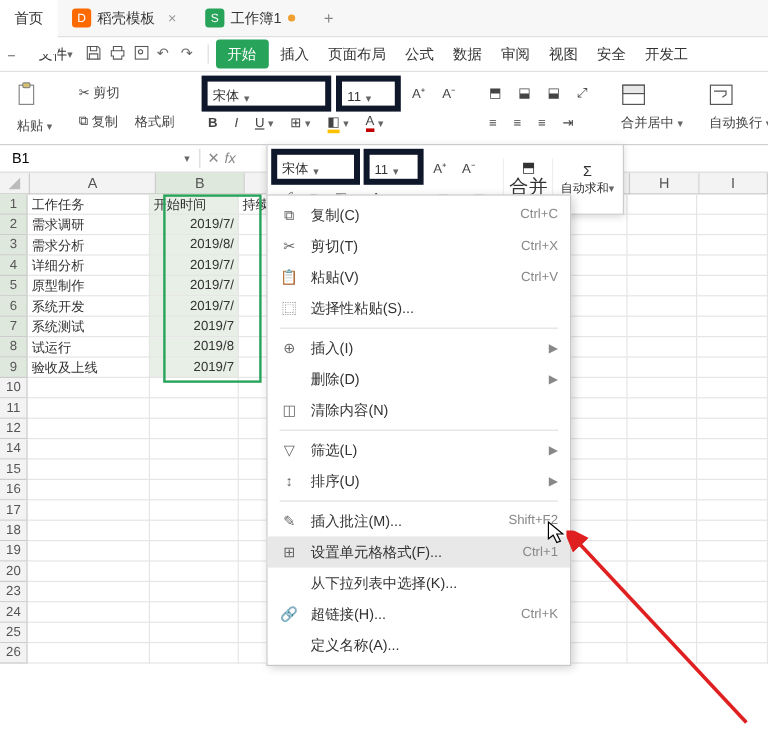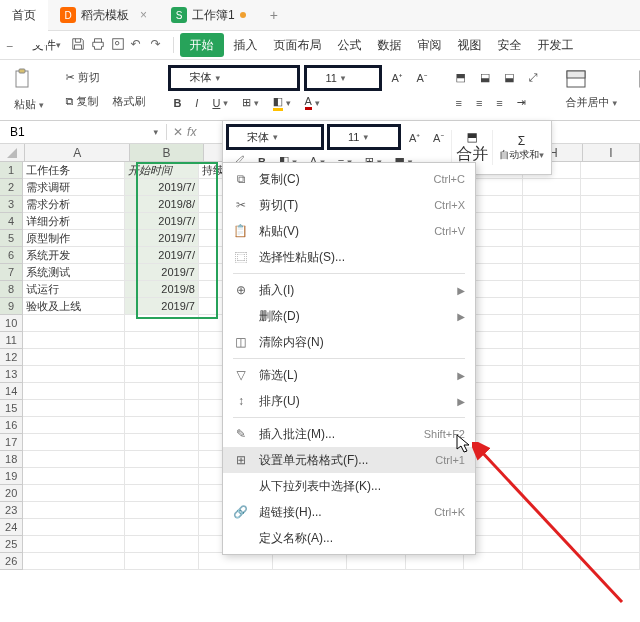--- a/index.html
+++ b/index.html
@@ -12,21 +12,21 @@
 .dot{width:6px;height:6px;border-radius:50%;background:#f0a030}
 .menubar{display:flex;align-items:center;height:28px;padding:0 6px;gap:4px;border-bottom:1px solid #e0e0e0}
 .menu-icon{width:16px;height:16px;color:#666}
 .menu-sep{width:1px;height:16px;background:#ddd;margin:0 2px}
 .menu-item{padding:0 6px;height:20px;display:flex;align-items:center}
 .menu-item.active{background:#27a35a;color:#fff;border-radius:3px;padding:2px 10px}
 .toolbar{display:flex;height:52px;border-bottom:1px solid #d0d0d0;padding:4px 6px;gap:6px}
 .tb-group{display:flex;flex-direction:column;justify-content:center;gap:3px;padding:0 3px}
 .tb-row{display:flex;align-items:center;gap:4px;height:22px}
 .tb-btn{padding:2px 5px;display:flex;align-items:center;gap:3px;font-size:11px;color:#444;border-radius:2px;white-space:nowrap}
-.tb-sel{border:3px solid #0f172a;background:#fff;padding:1px 18px;font-size:11px;height:18px;display:flex;align-items:center;gap:4px}
+.tb-sel{border:5px solid #0f172a;background:#fff;padding:1px 4px;font-size:11px;height:18px;display:flex;align-items:flex-end;gap:4px}
 .tb-vsep{width:1px;height:40px;background:#e0e0e0}
 .namebox{display:flex;align-items:center;height:22px;border-bottom:1px solid #d8d8d8}
 .nb-cell{width:150px;border-right:1px solid #d8d8d8;padding:0 8px;display:flex;align-items:center;justify-content:space-between}
 .nb-cell input{border:none;outline:none;width:60px;font-size:12px}
 .nb-fx{padding:0 6px;color:#888;display:flex;align-items:center;gap:4px}
 .minitb{position:absolute;left:222px;top:120px;background:#fff;border:1px solid #ccc;box-shadow:0 2px 6px rgba(0,0,0,.15);padding:3px;display:flex;align-items:center;gap:2px;z-index:5}
 .minitb .tb-sel{height:18px}
 .minitb .mrow{display:flex;gap:3px;align-items:center}
 .grid{position:relative;overflow:hidden;height:calc(622px - 30px - 28px - 56px - 22px)}
 .colhdr{display:flex;height:18px;background:#f3f3f3}
@@ -288,21 +288,21 @@
     <div class="ch cE">E</div>
     <div class="ch cF">F</div>
     <div class="ch cG">G</div>
     <div class="ch cH">H</div>
     <div class="ch cI">I</div>
   </div>
   <div class="rows" id="rows">
       <div class="row">
         <div class="rh sel">1</div>
         <div class="cell cA">工作任务</div>
-        <div class="cell cB" style="background: rgb(232, 239, 230); font-style: italic;">开始时间</div>
+        <div class="cell cB" style="background: rgb(232, 239, 230);">开始时间</div>
         <div class="cell cC">持续时间</div>
         <div class="cell cD"></div>
         <div class="cell cE"></div>
         <div class="cell cF"></div>
         <div class="cell cG"></div>
         <div class="cell cH"></div>
         <div class="cell cI"></div>
       </div>
       <div class="row">
         <div class="rh sel">2</div>
@@ -419,32 +419,20 @@
         <div class="cell cC"></div>
         <div class="cell cD"></div>
         <div class="cell cE"></div>
         <div class="cell cF"></div>
         <div class="cell cG"></div>
         <div class="cell cH"></div>
         <div class="cell cI"></div>
       </div>
       <div class="row">
         <div class="rh">12</div>
-        <div class="cell cA"></div>
-        <div class="cell cB"></div>
-        <div class="cell cC"></div>
-        <div class="cell cD"></div>
-        <div class="cell cE"></div>
-        <div class="cell cF"></div>
-        <div class="cell cG"></div>
-        <div class="cell cH"></div>
-        <div class="cell cI"></div>
-      </div>
-      <div class="row">
-        <div class="rh">13</div>
         <div class="cell cA"></div>
         <div class="cell cB"></div>
         <div class="cell cC"></div>
         <div class="cell cD"></div>
         <div class="cell cE"></div>
         <div class="cell cF"></div>
         <div class="cell cG"></div>
         <div class="cell cH"></div>
         <div class="cell cI"></div>
       </div>

